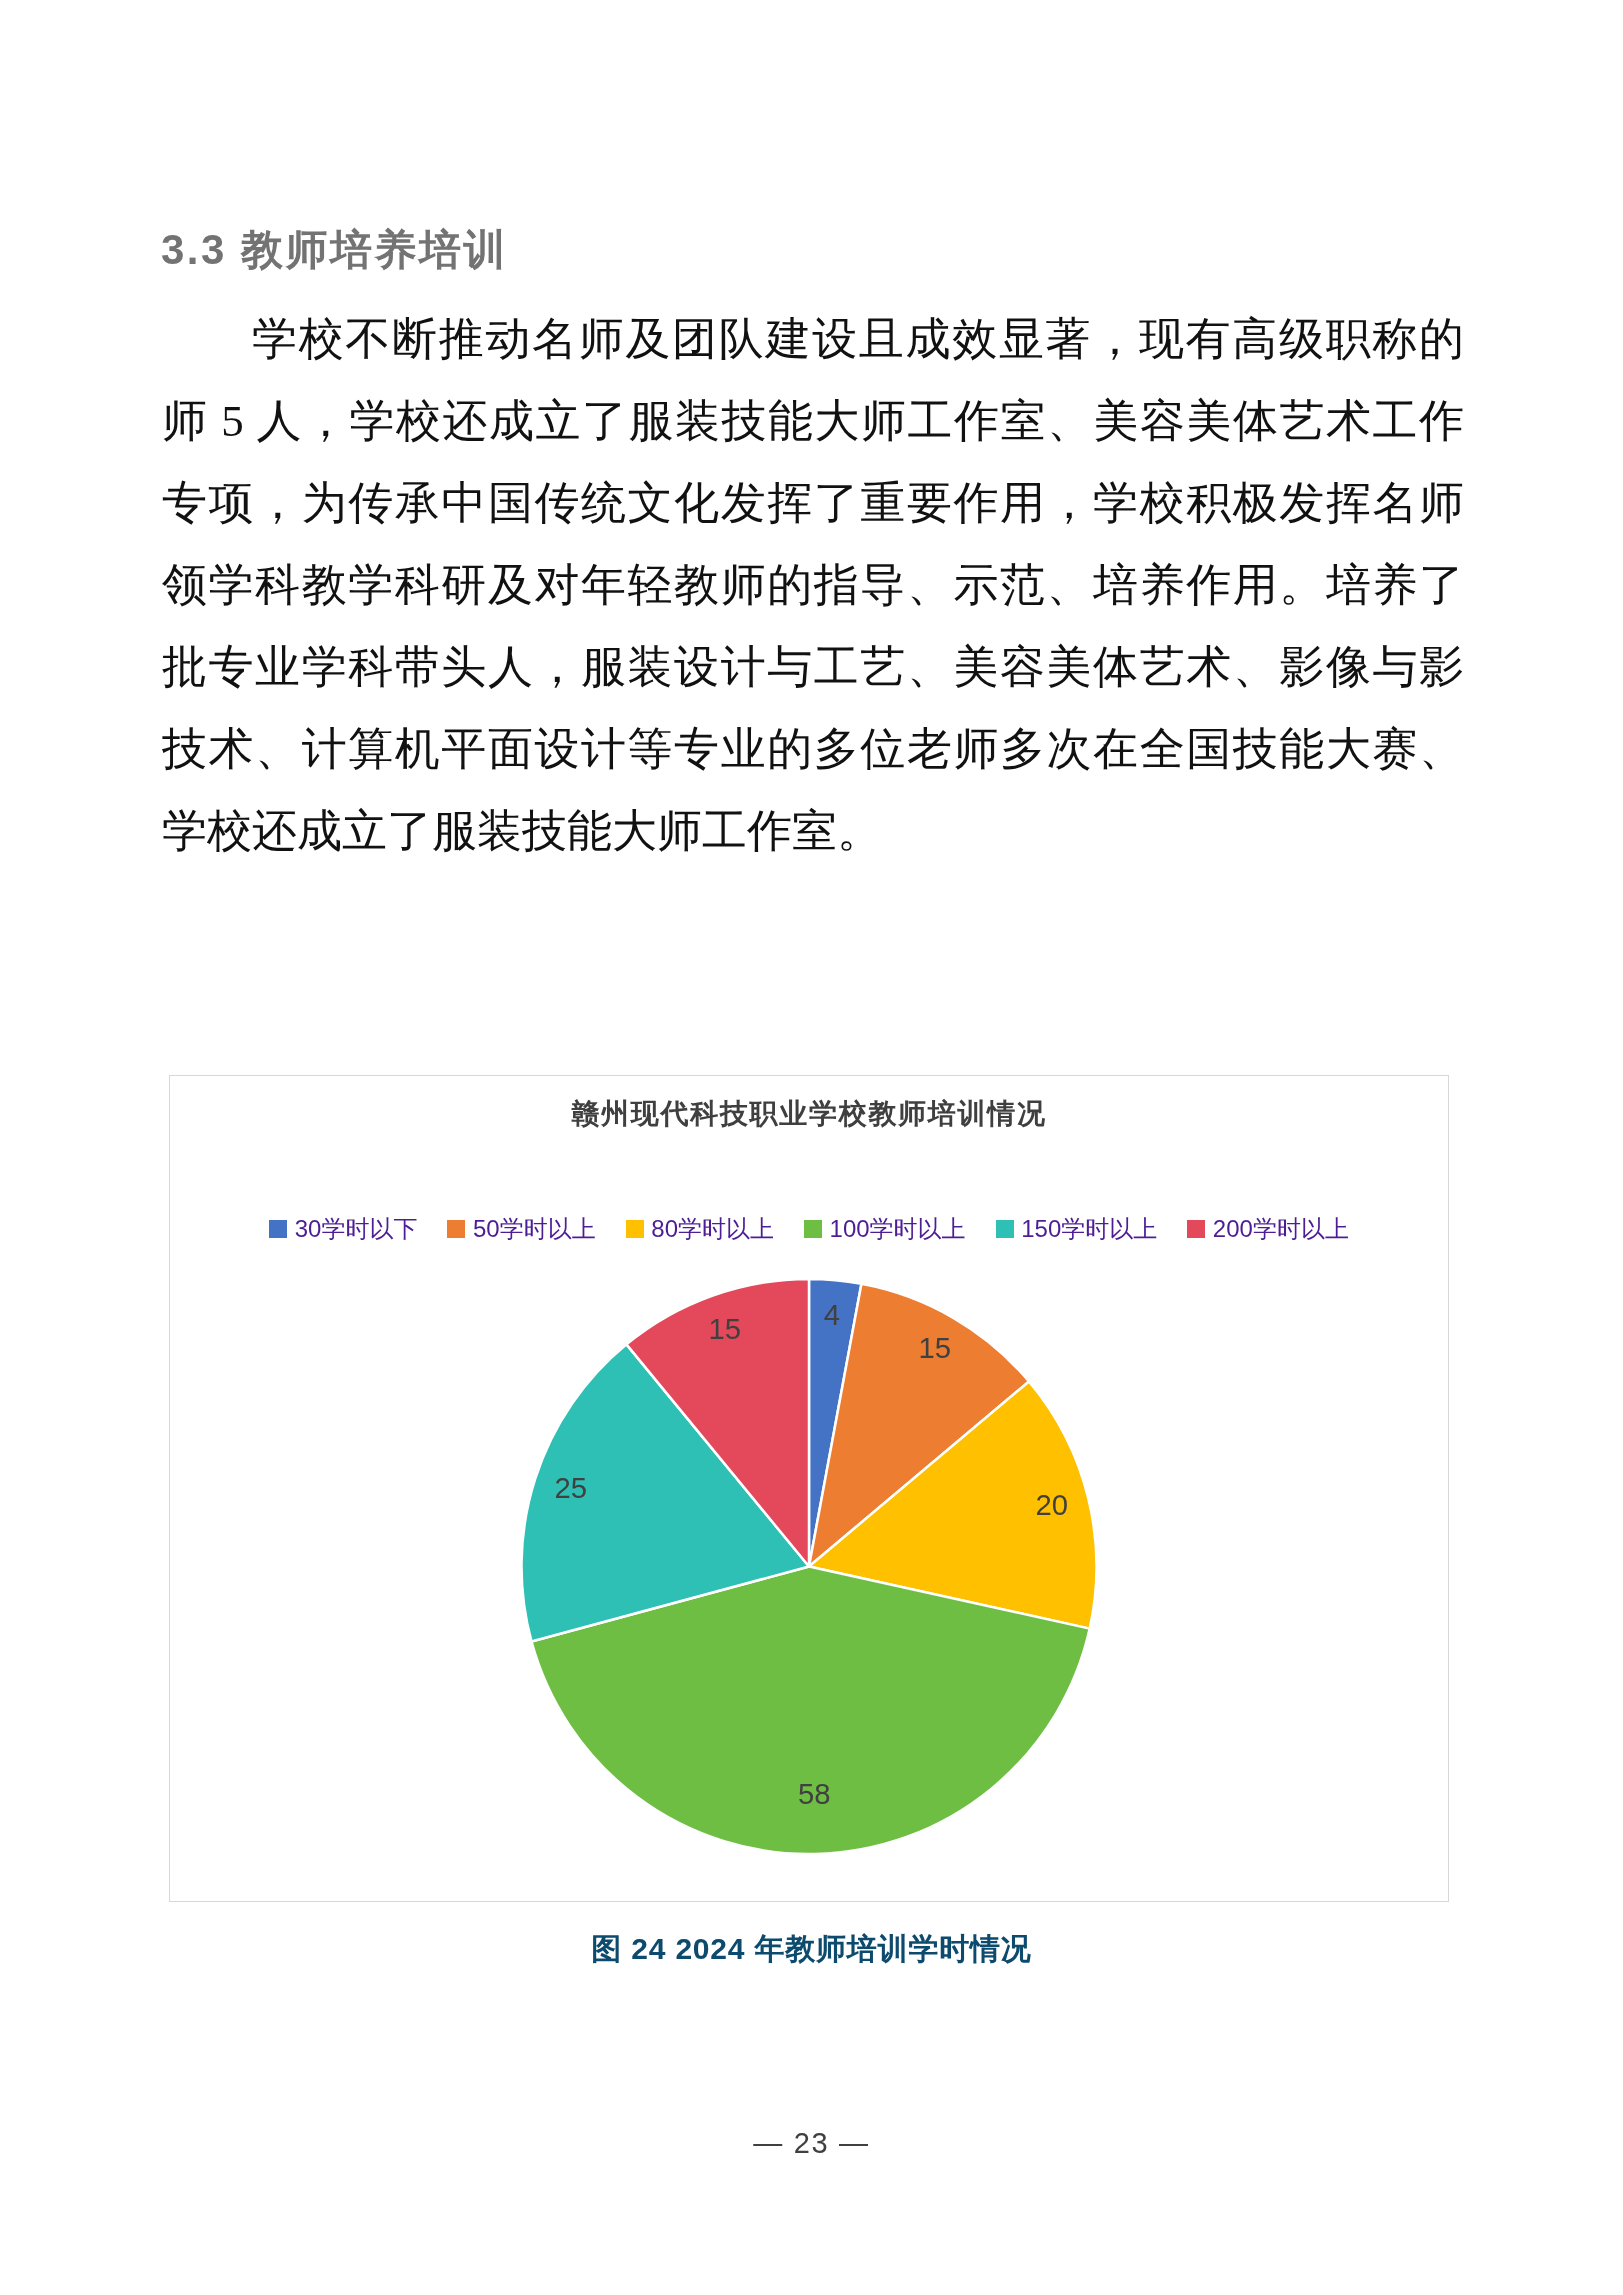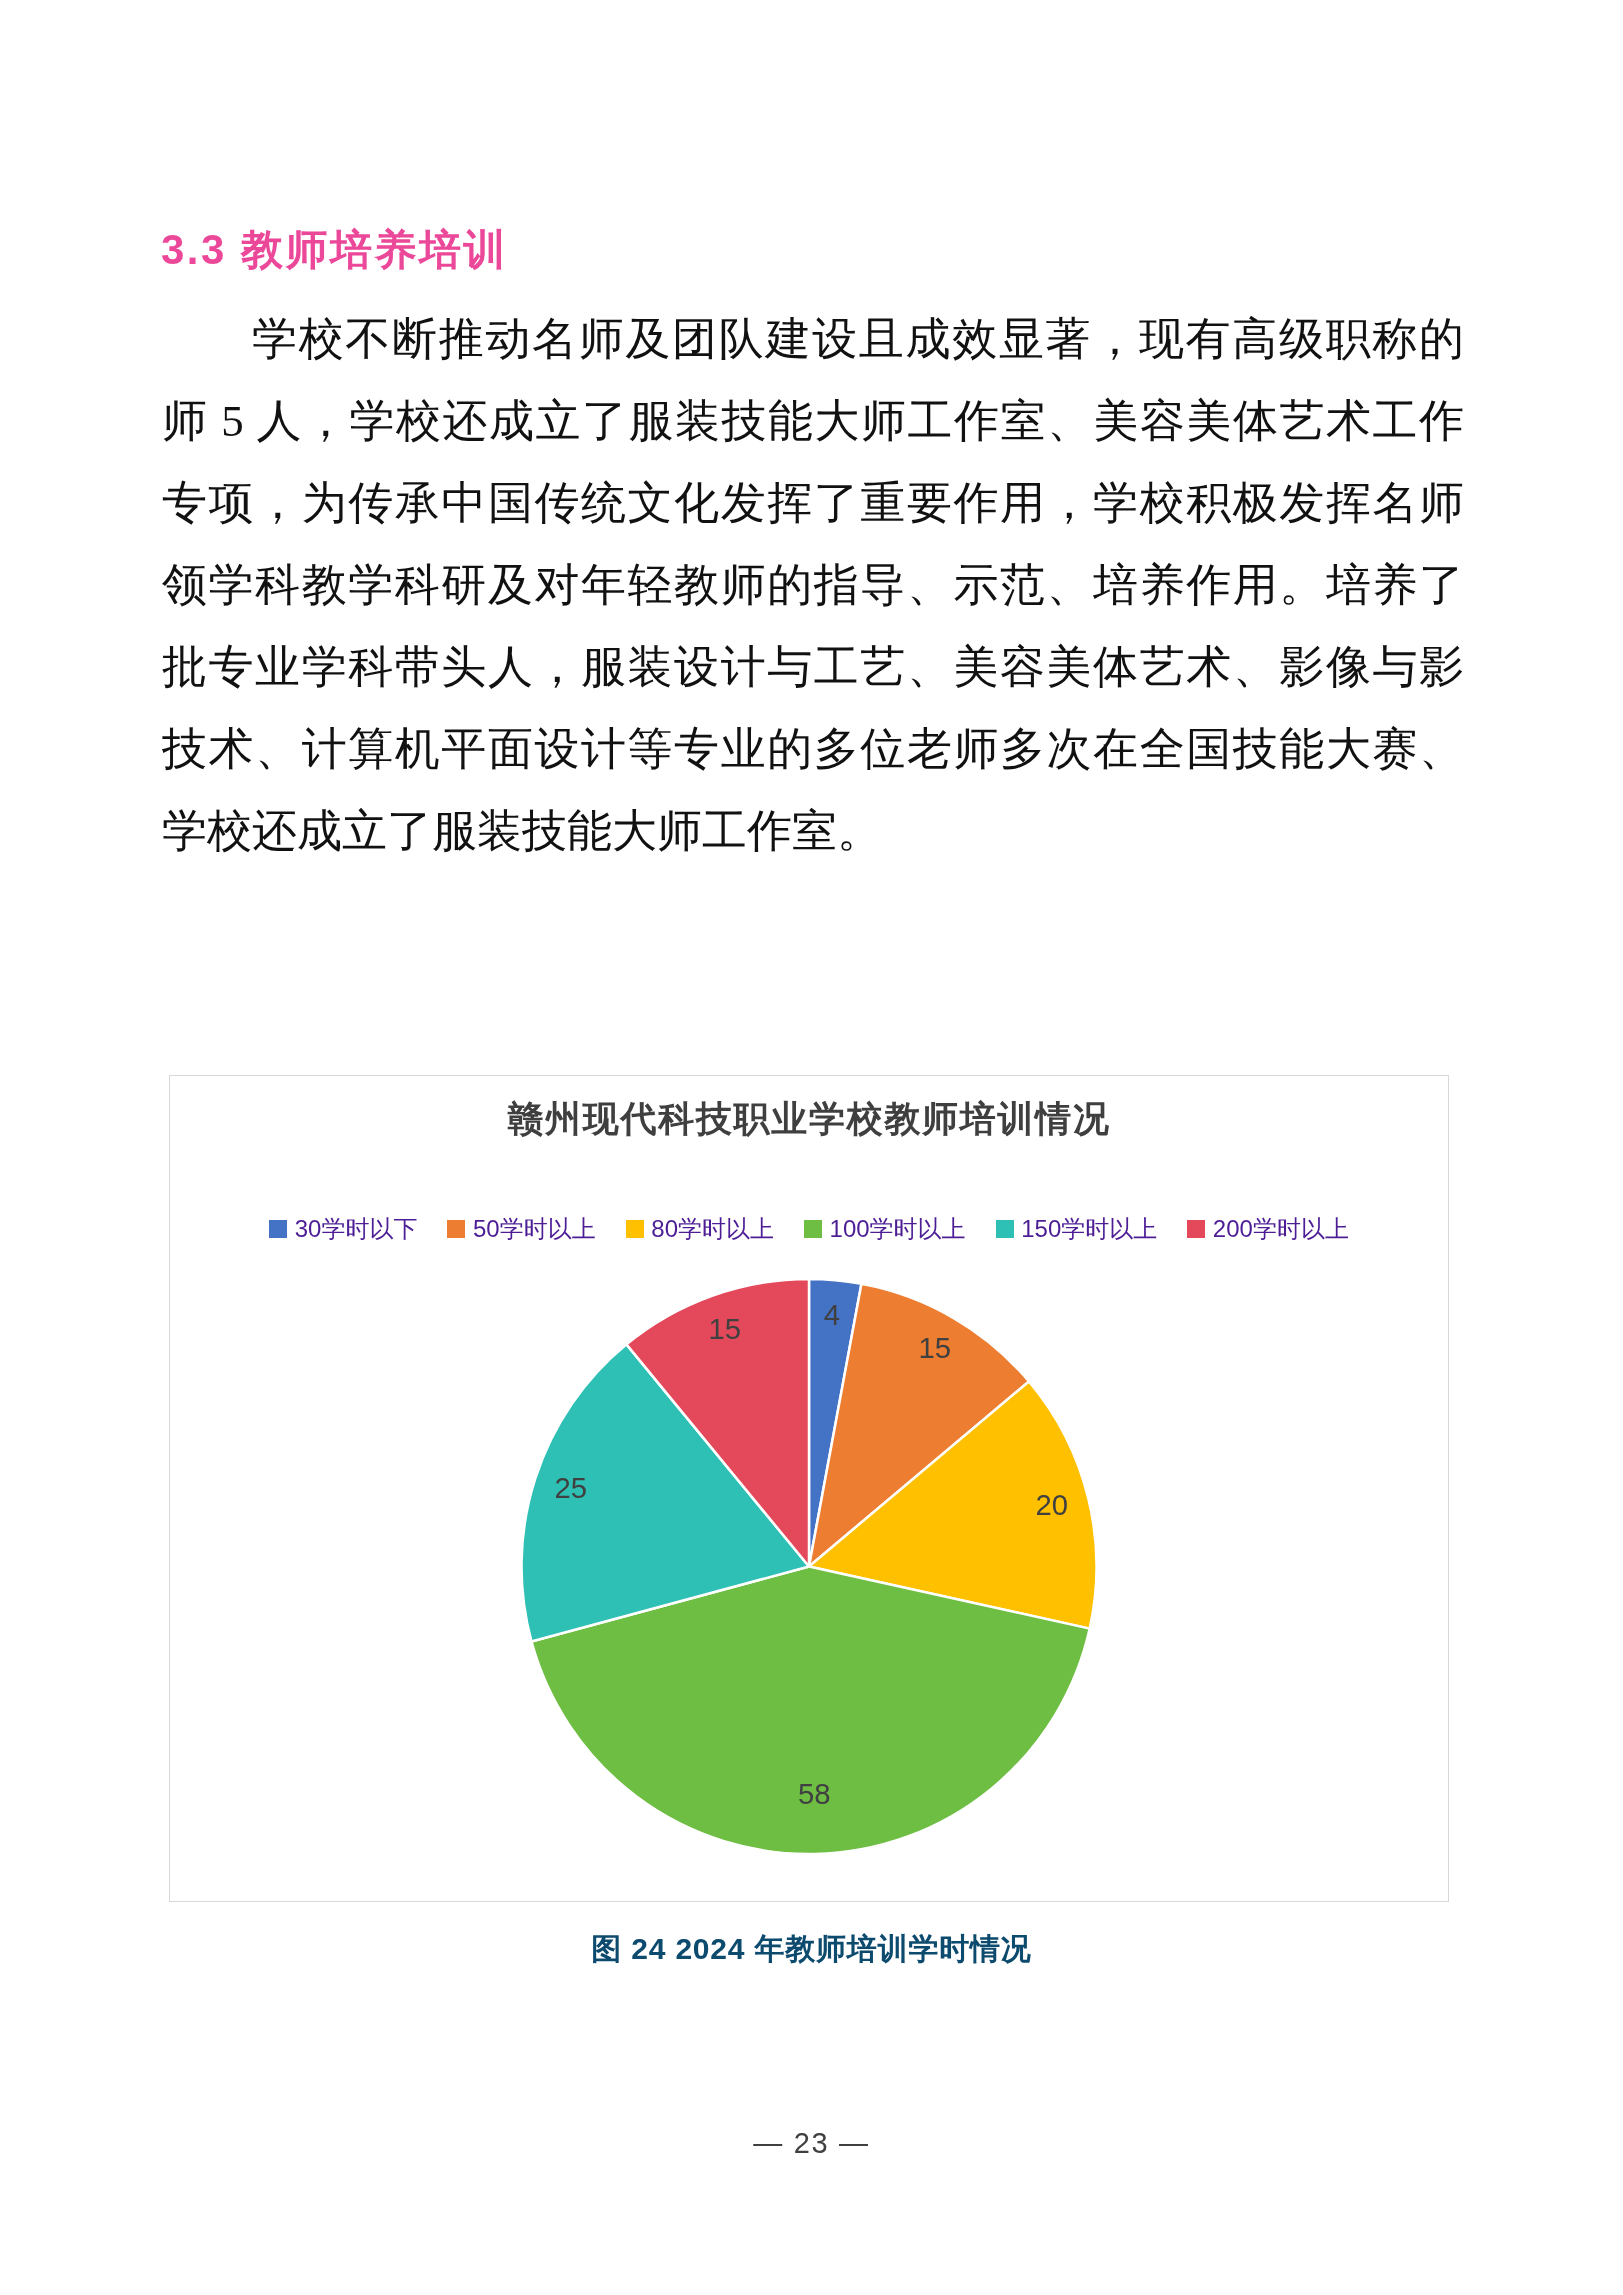--- a/index.html
+++ b/index.html
@@ -7,21 +7,21 @@
     position:relative;
     width:1623px;height:2295px;
     background:#ffffff;
     font-family:"Liberation Serif","DejaVu Serif",serif;
     overflow:hidden;
   }
   
   .heading{
     position:absolute;left:161px;top:222px;
     font-family:"Liberation Sans","DejaVu Sans",sans-serif;
-    font-size:42px;font-weight:700;color:#ec4899;
+    font-size:42px;font-weight:700;color:#737373;
     letter-spacing:2.5px;white-space:nowrap;
   }
   
   .para{
     position:absolute;left:162px;top:298px;width:1302px;
     font-size:45px;color:#111111;
   }
   .line{
     height:82px;line-height:82px;overflow:hidden;
     text-align:justify;
@@ -34,21 +34,21 @@
   .figure{
     position:absolute;left:169px;top:1075px;
     width:1280px;height:827px;
     border:1.7px solid #D8D8D8;background:#ffffff;
     box-sizing:border-box;
   }
   .chart-title{
     position:absolute;left:0;top:18.6px;width:100%;
     text-align:center;
     font-family:Liberation Serif, serif;
-    font-size:36px;font-weight:700;color:#3F3F3F;
+    font-size:28px;font-weight:700;color:#3F3F3F;
     letter-spacing:1.7px;
   }
   .legend{
     position:absolute;left:0;top:137px;width:100%;
     display:flex;justify-content:center;align-items:center;
     gap:30px;
     font-family:"Liberation Sans","DejaVu Sans",sans-serif;
     font-size:24px;color:#4c1d95;
   }
   .legend-item{display:flex;align-items:center;gap:7.6px;white-space:nowrap;}

